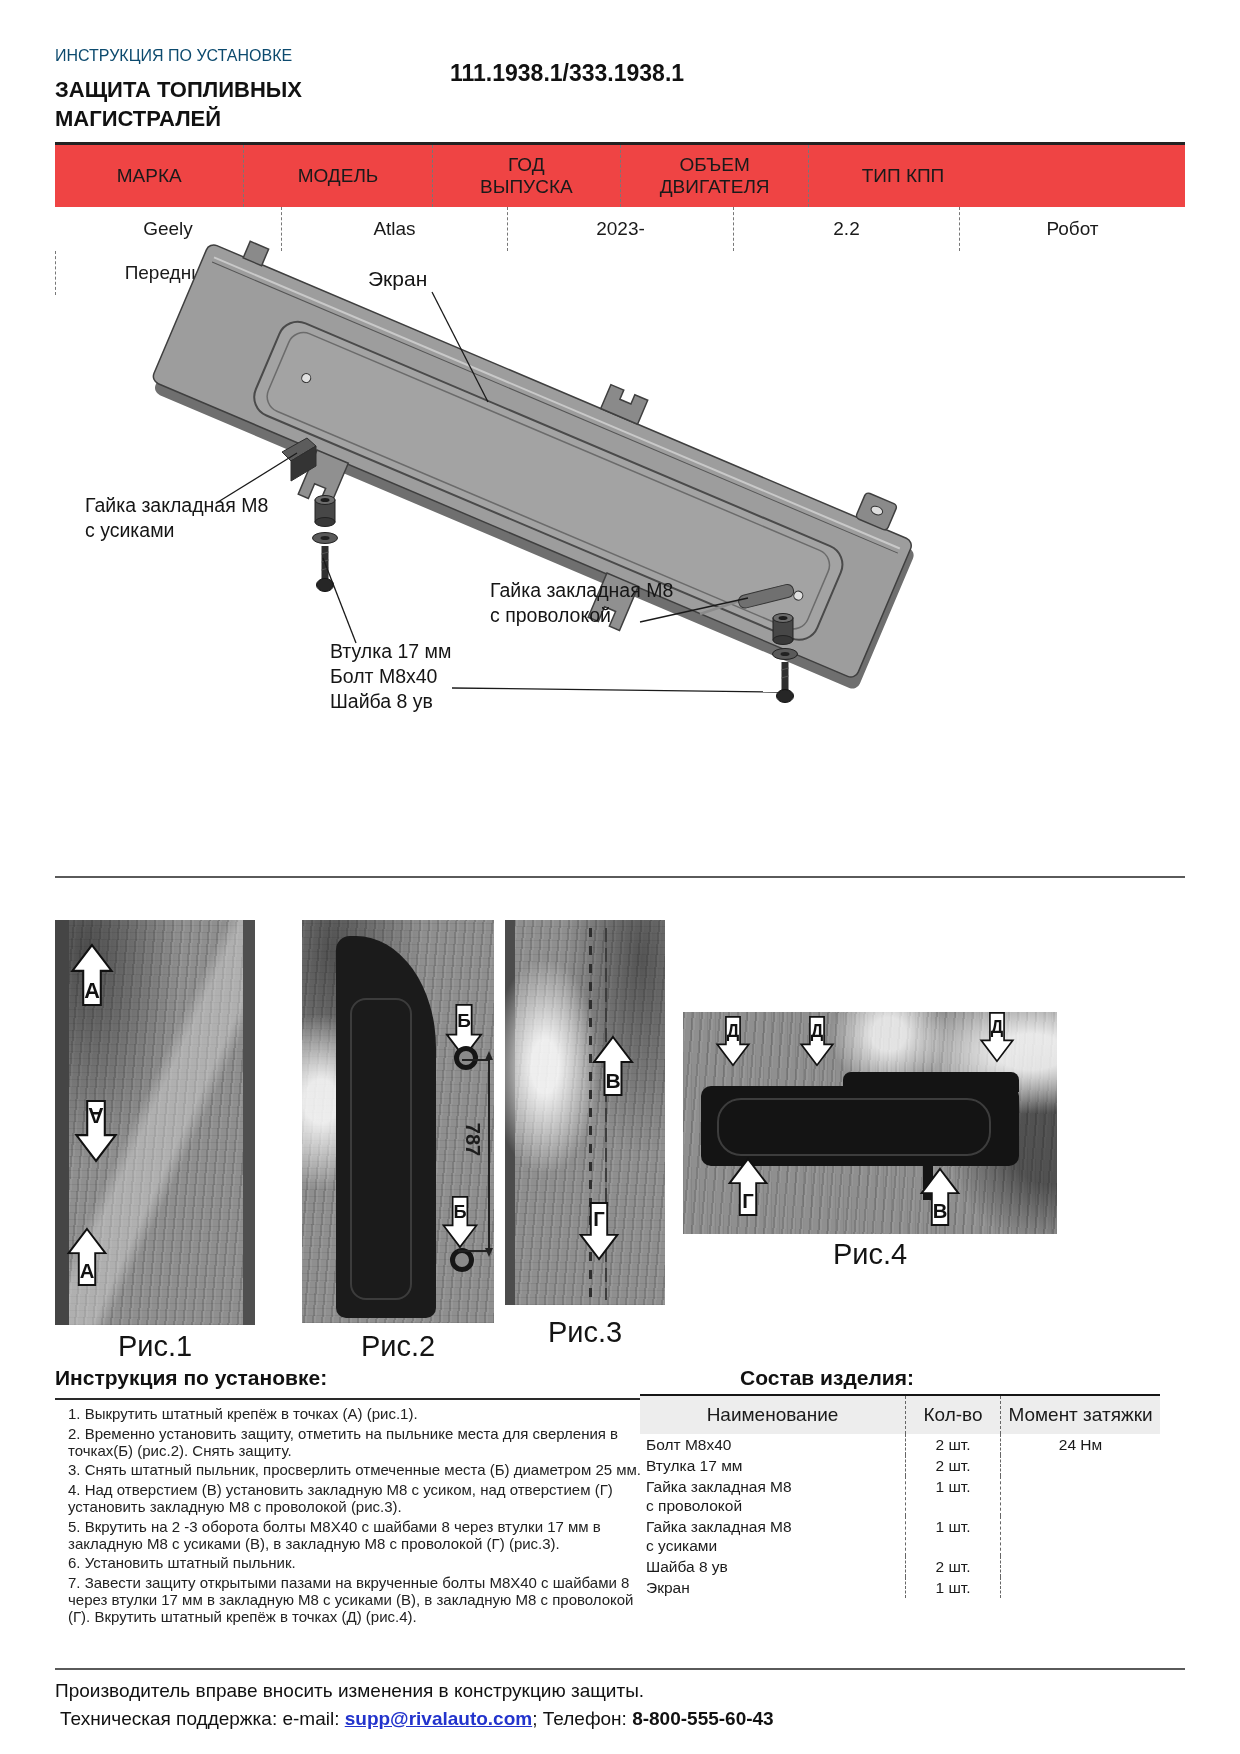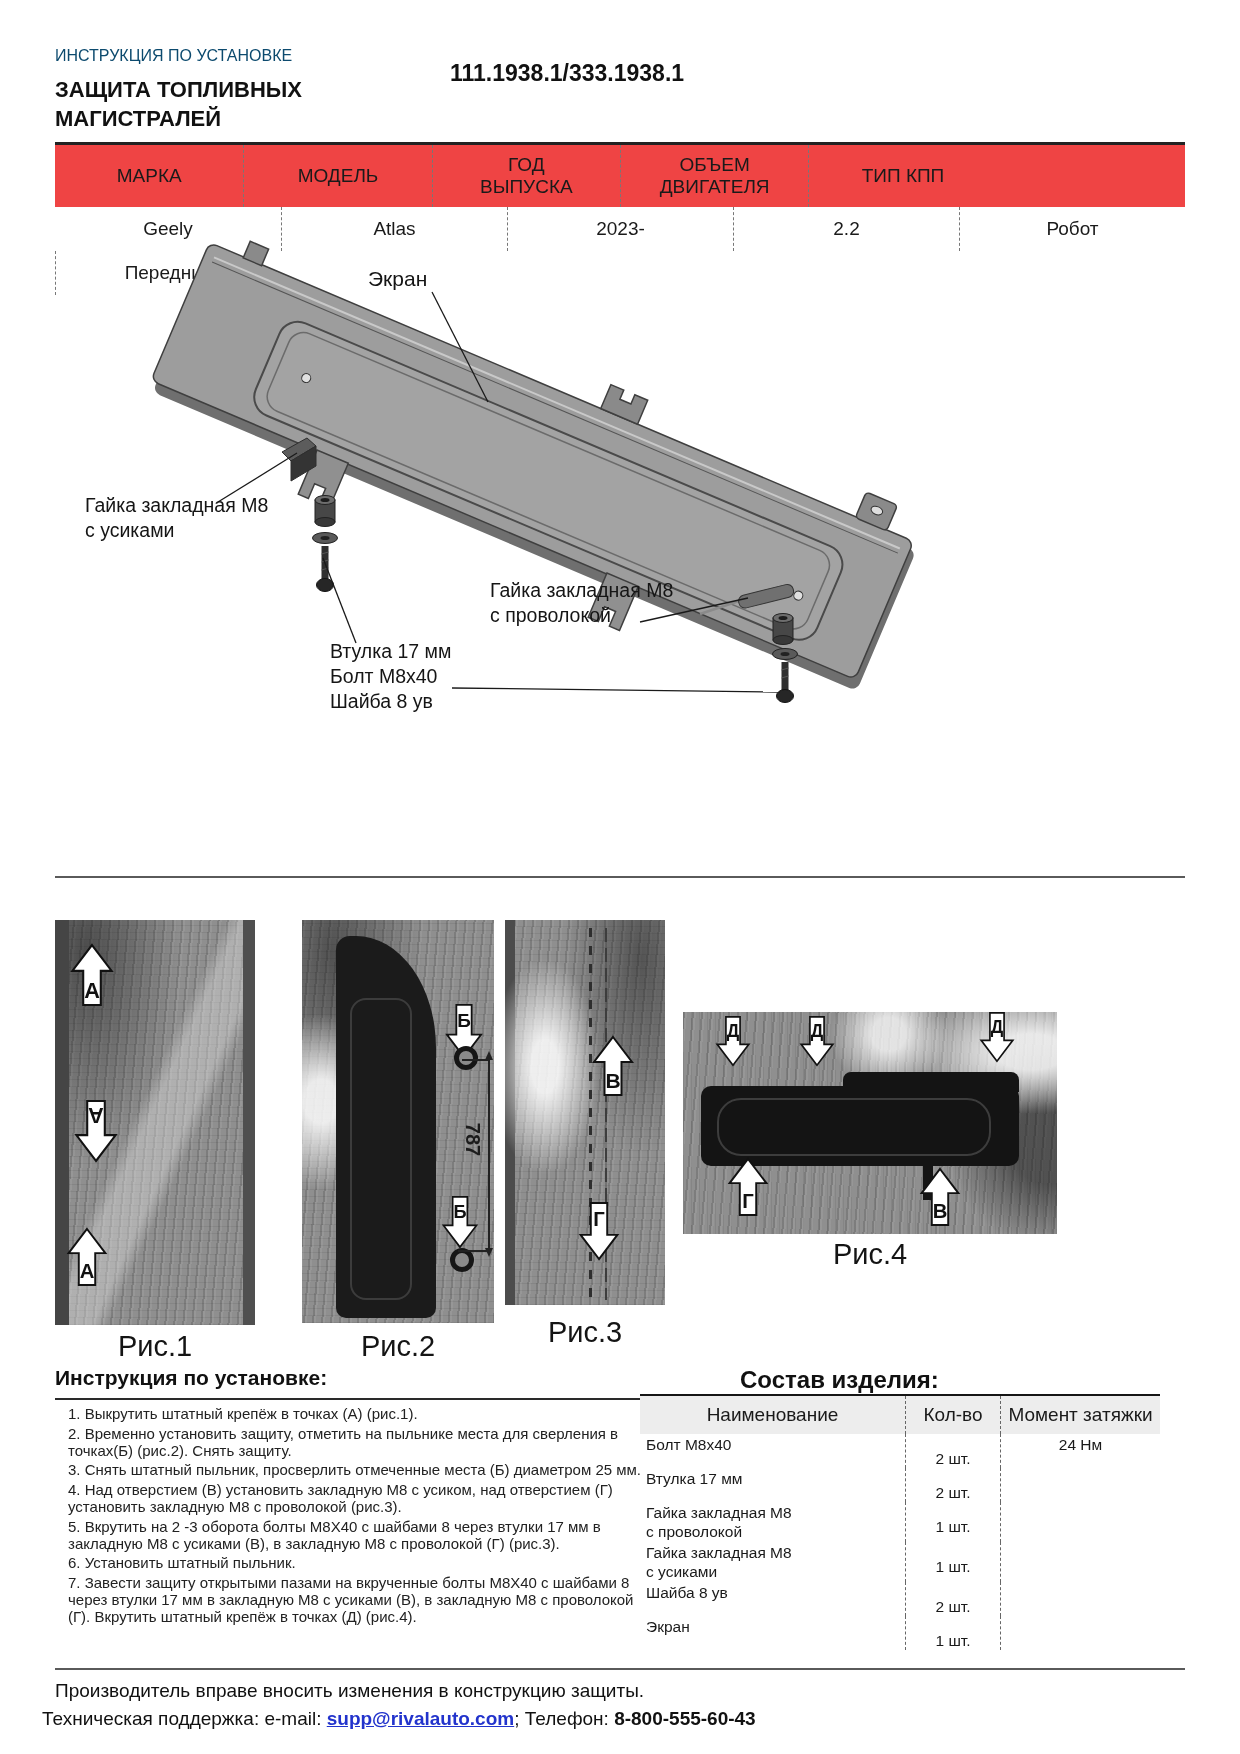--- a/index.html
+++ b/index.html
@@ -99,33 +99,33 @@
   .dimlab { position:absolute; left:154px; top:208px; transform:rotate(90deg);
             font-size:20px; font-weight:bold; color:#1c1c1c; }
 
   
   .ins-head { position:absolute; left:55px; top:1366px; font-size:21px; font-weight:bold; color:#111; }
   .ins-rule { position:absolute; left:55px; top:1398px; width:592px; height:2px; background:#2a2a2a; }
   .ins-list { position:absolute; left:68px; top:1406px; width:584px; }
   .ins-list p { margin:0 0 3px 0; font-size:15px; line-height:16.8px; color:#222; }
 
   
-  .parts-head  { position:absolute; left:740px; top:1366px; font-size:24px; font-weight:bold; color:#111; }
+  .parts-head  { position:absolute; left:740px; top:1366px; font-size:21px; font-weight:bold; color:#111; }
   .parts-table { position:absolute; left:640px; top:1394px; width:520px;
                  display:grid; grid-template-columns:265px 95px 160px; border-top:2px solid #151515; }
   .pt-h { background:#ededed; font-size:19px; height:38px;
           display:flex; align-items:center; justify-content:center; }
   .pt-name  { font-size:15.5px; line-height:19px; padding:1px 4px 1px 6px; white-space:pre-line; }
-  .pt-qty   { font-size:15.5px; line-height:19px; text-align:center; padding-top:15px; }
+  .pt-qty   { font-size:15.5px; line-height:19px; text-align:center; padding-top:1px; }
   .pt-trq   { font-size:15.5px; line-height:19px; text-align:center; padding-top:1px; }
   .bl { border-left:1px dashed #666; }
 
   
   .f1 { position:absolute; left:55px; top:1680px; font-size:19px; color:#111; }
-  .f2 { position:absolute; left:42px; top:1708px; font-size:19px; color:#111;text-align:right; }
+  .f2 { position:absolute; left:60px; top:1708px; font-size:19px; color:#111;text-align:right; }
   .f2 .email { color:#2233cc; font-weight:bold; text-decoration:underline; }
   .f2 .bold  { font-weight:bold; }
 </style>
 </head>
 <body>
 
 <div class="page">
 
   <div class="hdr-sub">ИНСТРУКЦИЯ ПО УСТАНОВКЕ</div>
   <div class="hdr-title">ЗАЩИТА ТОПЛИВНЫХ МАГИСТРАЛЕЙ</div>

